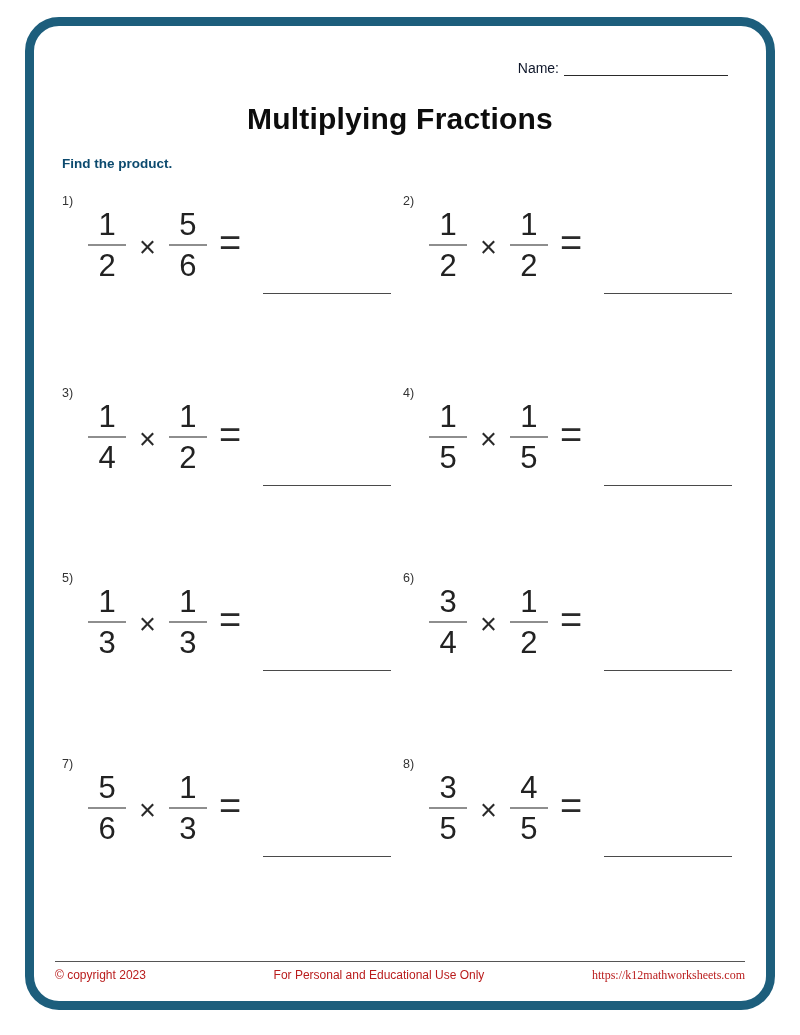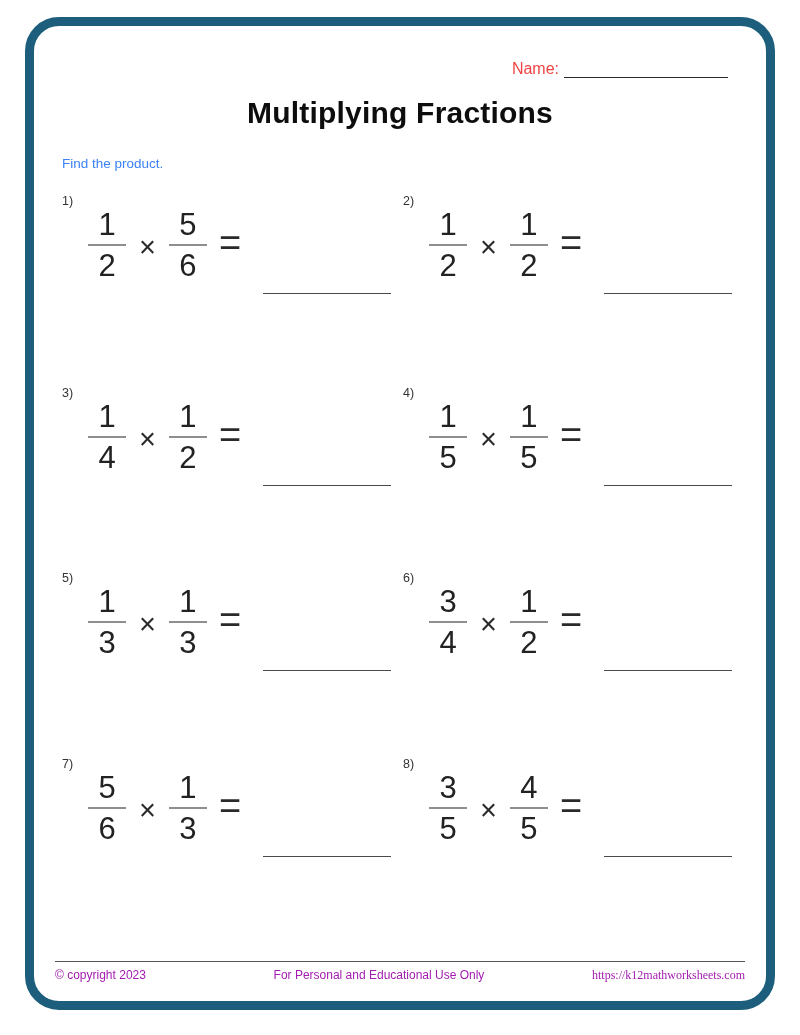--- a/index.html
+++ b/index.html
@@ -6,34 +6,34 @@
   html,body { width:800px; height:1035px; background:#ffffff; }
   body { position:relative; font-family:"Liberation Sans", sans-serif; color:#1a1a1a; }
 
   .frame {
     position:absolute; left:25px; top:17px; width:750px; height:993px;
     border:9px solid #1d5e7c; border-radius:34px; background:#ffffff;
   }
 
   .name-row {
     position:absolute; top:60px; right:72px;
-    font-size:16px; color:#ef4444; display:flex; align-items:flex-end;
+    font-size:14px; color:#0f172a; display:flex; align-items:flex-end;
   }
   .name-underline {
     display:inline-block; width:164px; height:16px; margin-left:5px;
     border-bottom:1.6px solid #2a2a2a;
   }
 
   .title {
-    position:absolute; top:96px; left:0; width:800px; text-align:center;
+    position:absolute; top:102px; left:0; width:800px; text-align:center;
     font-size:30px; font-weight:bold; letter-spacing:0.2px; color:#0d0d0d;
   }
 
   .instruction {
-    position:absolute; top:156px; left:62px; font-size:13.5px; color:#3b82f6;
+    position:absolute; top:156px; left:62px; font-size:13.5px; color:#0c4a6e;font-weight:bold;
   }
 
   .problem { position:absolute; width:335px; height:100px; }
   .p1 { left:60px;  top:194px; }
   .p2 { left:401px; top:194px; }
   .p3 { left:60px;  top:386px; }
   .p4 { left:401px; top:386px; }
   .p5 { left:60px;  top:571px; }
   .p6 { left:401px; top:571px; }
   .p7 { left:60px;  top:757px; }
@@ -57,21 +57,21 @@
   .answer-line {
     display:inline-block; width:128px; height:0;
     border-bottom:1.8px solid #4a4a4a;
     align-self:flex-end; margin-left:14px; margin-bottom:-3px;
   }
 
   .footer {
     position:absolute; left:55px; top:961px; width:690px;
     border-top:1.4px solid #555;
     display:flex; justify-content:space-between; align-items:flex-start;
-    padding-top:6px; font-size:12px; color:#a21caf;
+    padding-top:6px; font-size:12px; color:#b91c1c;
   }
   .footer .center { text-align:center;margin-left:20px; }
   .footer .right  { text-align:right;font-family:Liberation Serif, serif; }
 </style>
 </head>
 <body>
 
 <div class="frame"></div>
 
 <div class="name-row">

